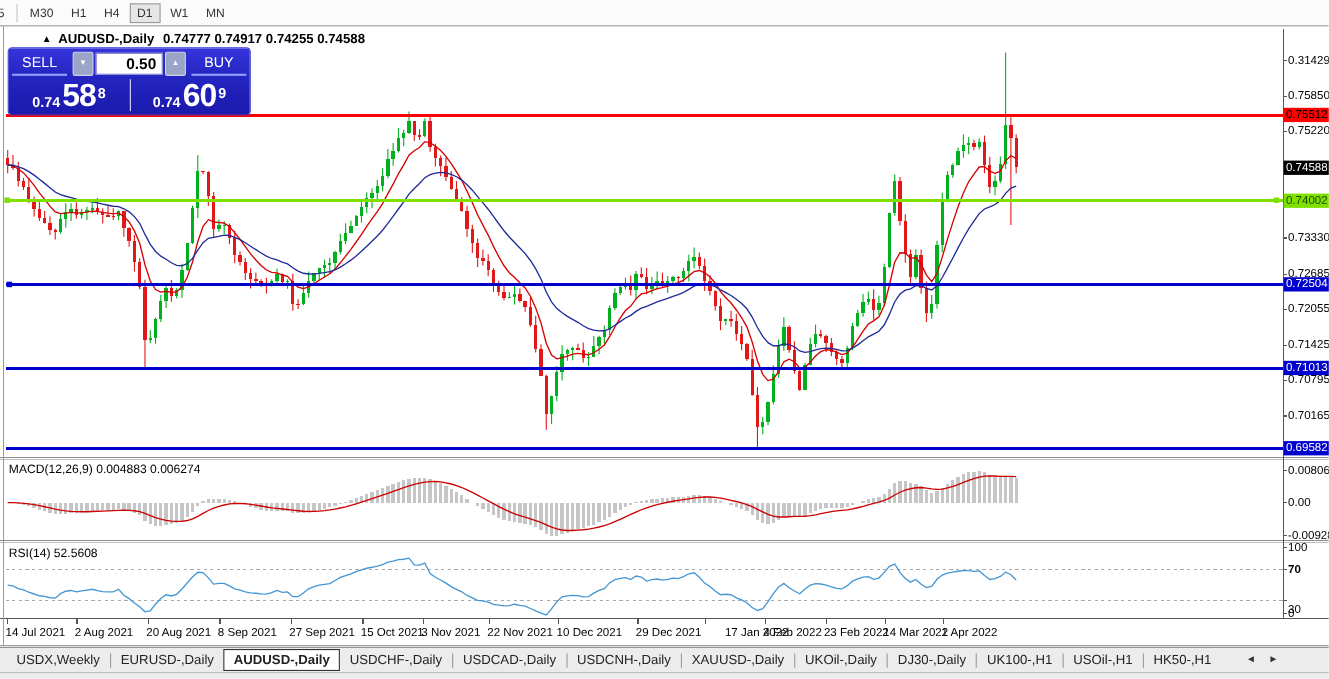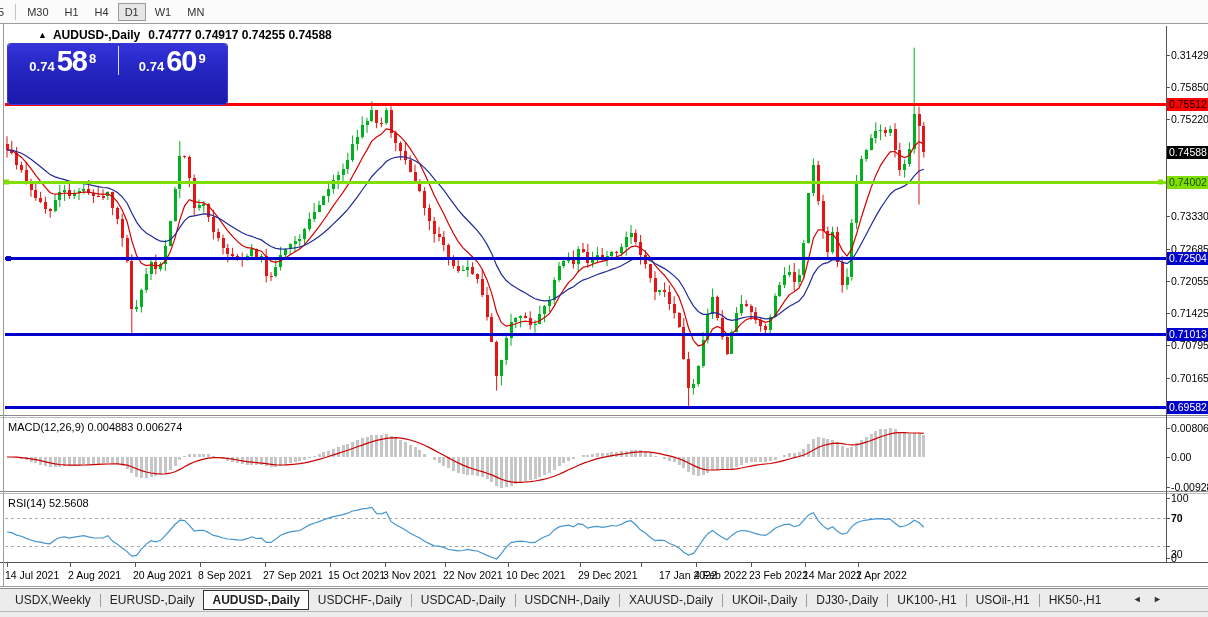--- a/index.html
+++ b/index.html
@@ -706,20 +706,29 @@
       <line x1="751" y1="563" x2="751" y2="567" stroke="#555" stroke-width="1" shape-rendering="crispEdges"></line>
       <line x1="805" y1="563" x2="805" y2="567" stroke="#555" stroke-width="1" shape-rendering="crispEdges"></line>
       <line x1="858" y1="563" x2="858" y2="567" stroke="#555" stroke-width="1" shape-rendering="crispEdges"></line>
     </svg>
 
   <div id="chart-title">
     <span class="tri">▲</span><span class="sym">AUDUSD-,Daily</span><span>0.74777 0.74917 0.74255 0.74588</span>
   </div>
 
   <div id="trade-panel">
+    <div class="tp-row1">
+      <div class="tp-label">SELL</div>
+      <div class="tp-vol">
+        <div class="tp-spin">▾</div>
+        <div class="tp-volfield">0.50</div>
+        <div class="tp-spin">▴</div>
+      </div>
+      <div class="tp-label">BUY</div>
+    </div>
     <div class="tp-row2">
       <div class="tp-price">
         <span class="tp-prefix">0.74</span>
         <span class="tp-big">58</span>
         <span class="tp-sup">8</span>
       </div>
       <div class="tp-div"></div>
       <div class="tp-price">
         <span class="tp-prefix">0.74</span>
         <span class="tp-big">60</span>

